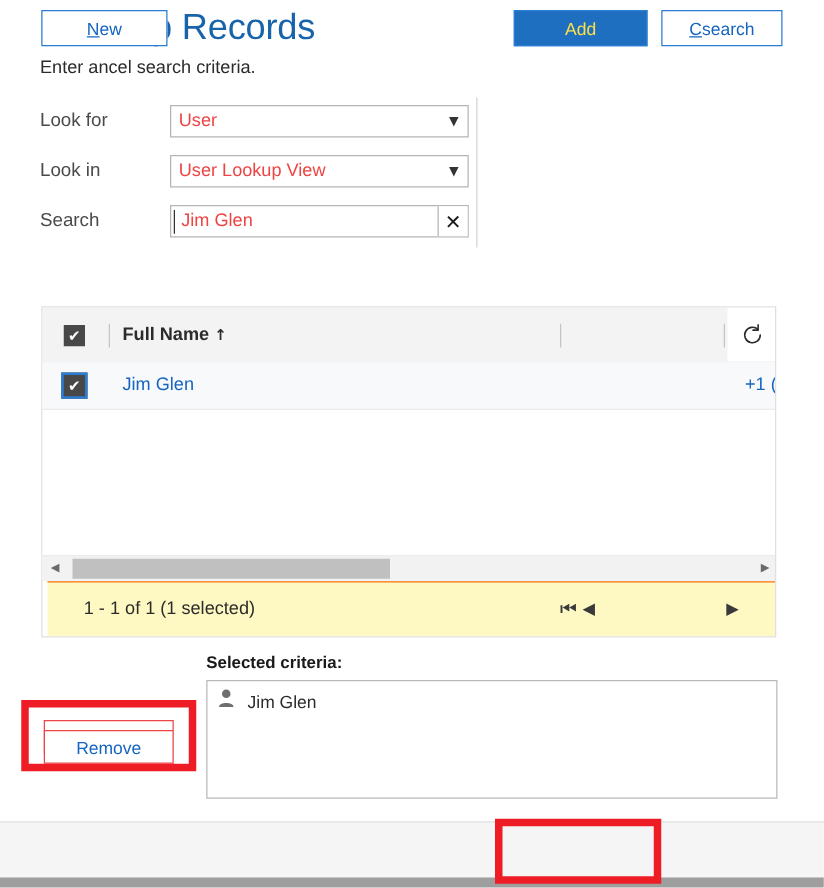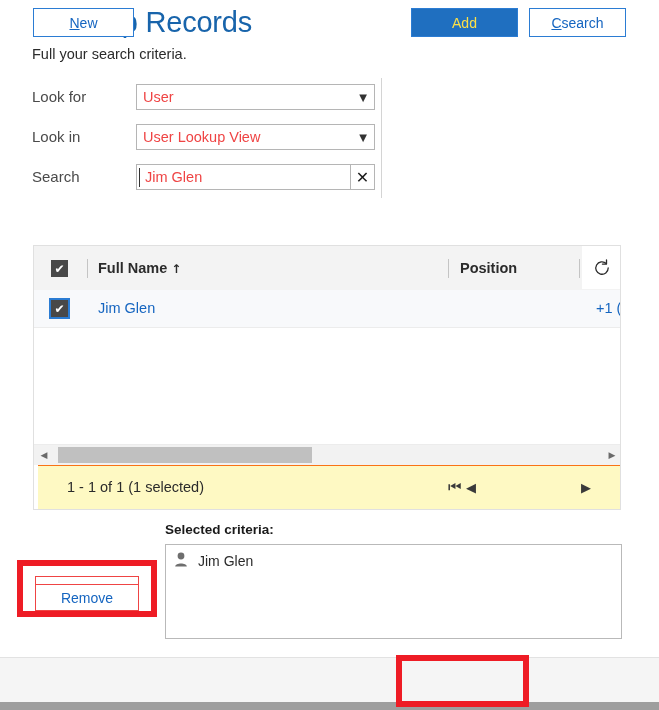--- a/index.html
+++ b/index.html
@@ -424,21 +424,21 @@
     pointer-events: none;
   }
   #highlight-select { left: 17px; top: 560px; width: 140px; height: 57px; }
   #highlight-add   { left: 396px; top: 655px; width: 133px; height: 52px; }
 </style>
 </head>
 <body>
 
 <div id="dialog-header">
   <div id="dialog-title">Look Up Records</div>
-  <div id="dialog-subtitle">Full your search criteria.</div>
+  <div id="dialog-subtitle">Enter ancel search criteria.</div>
   <div id="close-button">
     <svg width="13" height="13" viewBox="0 0 13 13" aria-hidden="true">
       <path d="M1 1 L12 12 M12 1 L1 12" stroke="#2b2b2b" stroke-width="1.6" fill="none"></path>
     </svg>
   </div>
 </div>
 
 <div id="criteria-form">
 
   <div class="criteria-row" style="top:6px;">
@@ -476,23 +476,20 @@
       <span class="tick">✔</span>
     </div>
 
     <div class="col-sep" style="left:53px;"></div>
     <div class="col-head" style="left:64px;">
       <span>Full Name</span>
       <span class="sort-arrow">↑</span>
     </div>
 
     <div class="col-sep" style="left:414px;"></div>
-    <div class="col-head" style="left:426px;">
-      <span>Position</span>
-    </div>
 
     <div class="col-sep" style="left:545px;"></div>
     <div class="col-head" style="left:556px;width:16px;">
       <span>I</span>
     </div>
 
     <div id="refresh-button">
       <svg width="20" height="20" viewBox="0 0 20 20" aria-hidden="true">
         <path d="M16.2 10a6.2 6.2 0 1 1-1.9-4.45" stroke="#2b2b2b" stroke-width="1.3" fill="none" stroke-linecap="round"></path>
         <path d="M14.5 1.9 L14.5 6.1 L10.4 6.1" stroke="#2b2b2b" stroke-width="1.3" fill="none" stroke-linecap="round" stroke-linejoin="round"></path>

